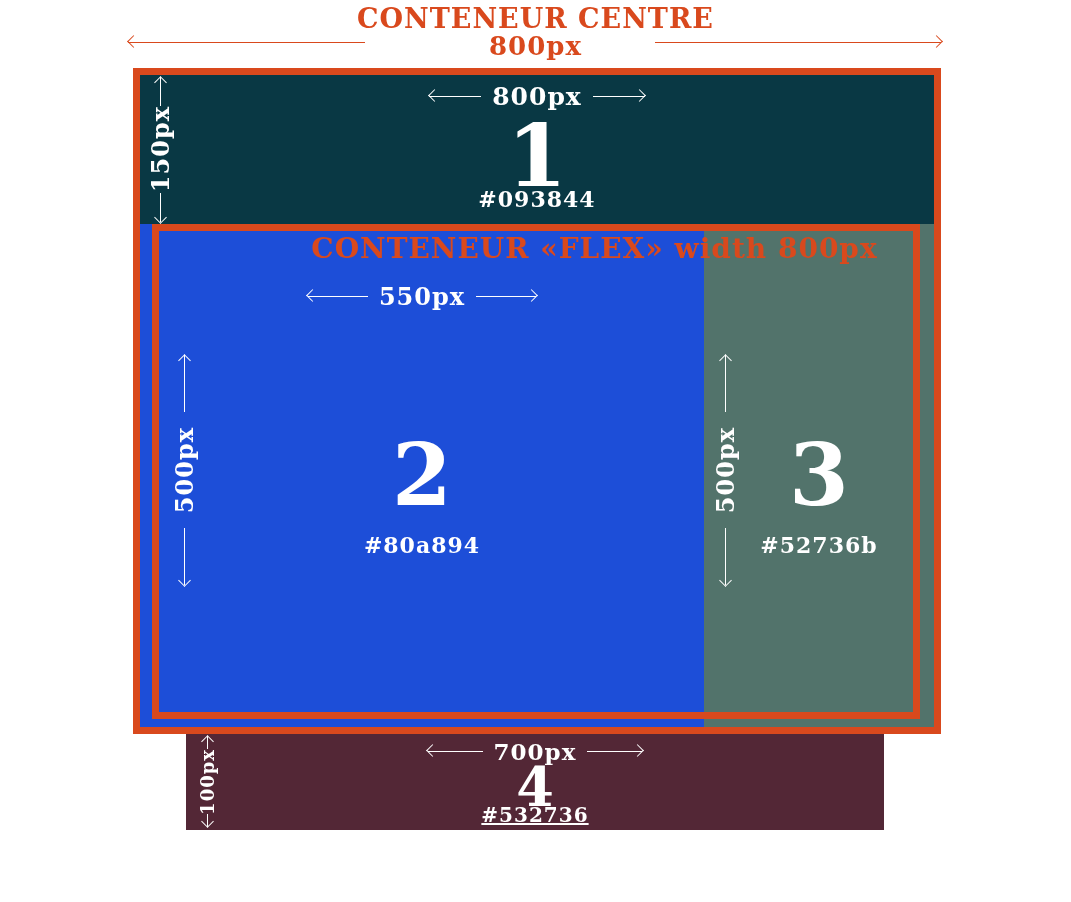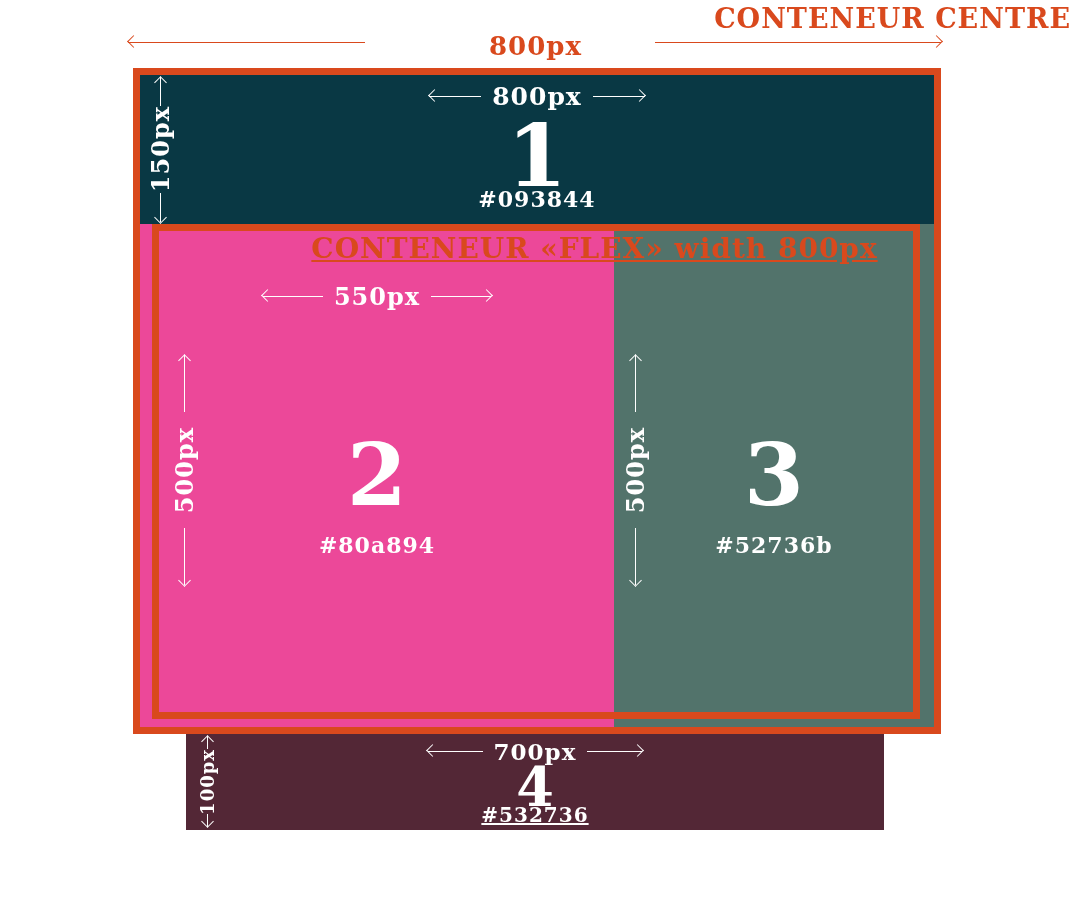--- a/index.html
+++ b/index.html
@@ -5,21 +5,21 @@
   * { margin:0; padding:0; box-sizing:border-box; }
   html,body { background:#ffffff; }
   .canvas {
     position:relative; width:1071px; height:902px; background:#ffffff;
     font-family:"DejaVu Serif", serif; font-weight:bold; overflow:hidden;
   }
 
   
   .hdr-title {
     position:absolute; top:3px; left:0; width:100%;
-    text-align:right; color:#d9491d; font-size:27px; letter-spacing:1px;
+    text-align:center; color:#d9491d; font-size:27px; letter-spacing:1px;
   }
   .hdr-sub {
     position:absolute; top:31px; left:0; width:100%;
     text-align:center; color:#d9491d; font-size:26px; letter-spacing:1px;
   }
 
   
   .ha { position:relative; height:0; border-top:1.6px solid currentColor; }
   .ha.left::before, .ha.right::after {
     content:""; position:absolute; width:8px; height:8px; top:-5.6px;
@@ -62,30 +62,30 @@
 
   .v-dim { position:absolute; display:flex; flex-direction:column; align-items:center; justify-content:space-between; color:#ffffff; }
   .v-text { writing-mode:vertical-rl; transform:rotate(180deg); color:#ffffff; letter-spacing:1px; }
 
   .vdim-150 { left:5px; top:2px; height:145px; width:30px; }
   .vdim-150 .v-text { font-size:24px; }
   .h37 { height:37px; }
 
   
   .flex-row { position:absolute; left:0; top:149px; width:794px; height:503px; display:flex; }
-  .box2 { position:relative; width:474px; height:100%; background:#ec4899; }
+  .box2 { position:relative; width:564px; height:100%; background:#1d4ed8; }
   .box3 { position:relative; flex:1; height:100%; background:#52736b; }
 
   .flex-border {
     position:absolute; left:12px; top:149px; width:768px; height:495px;
     border:7px solid #d9491d; pointer-events:none; z-index:3;
   }
   .flex-title {
     position:absolute; left:0; top:157px; width:909px; text-align:center;
-    color:#d9491d; font-size:28px; letter-spacing:1px; z-index:4;text-decoration:underline;
+    color:#d9491d; font-size:28px; letter-spacing:1px; z-index:4;
   }
 
   .box2 .dim-row, .box3 .dim-row { position:absolute; top:58px; left:0; width:100%; }
   .box2 .dim-label, .box3 .dim-label { font-size:24px; }
 
   .vdim-500 { top:131px; height:230px; width:30px; }
   .box2 .vdim-500 { left:29px; }
   .box3 .vdim-500 { left:6px; }
   .vdim-500 .v-text { font-size:24px; }
   .h57 { height:57px; }

